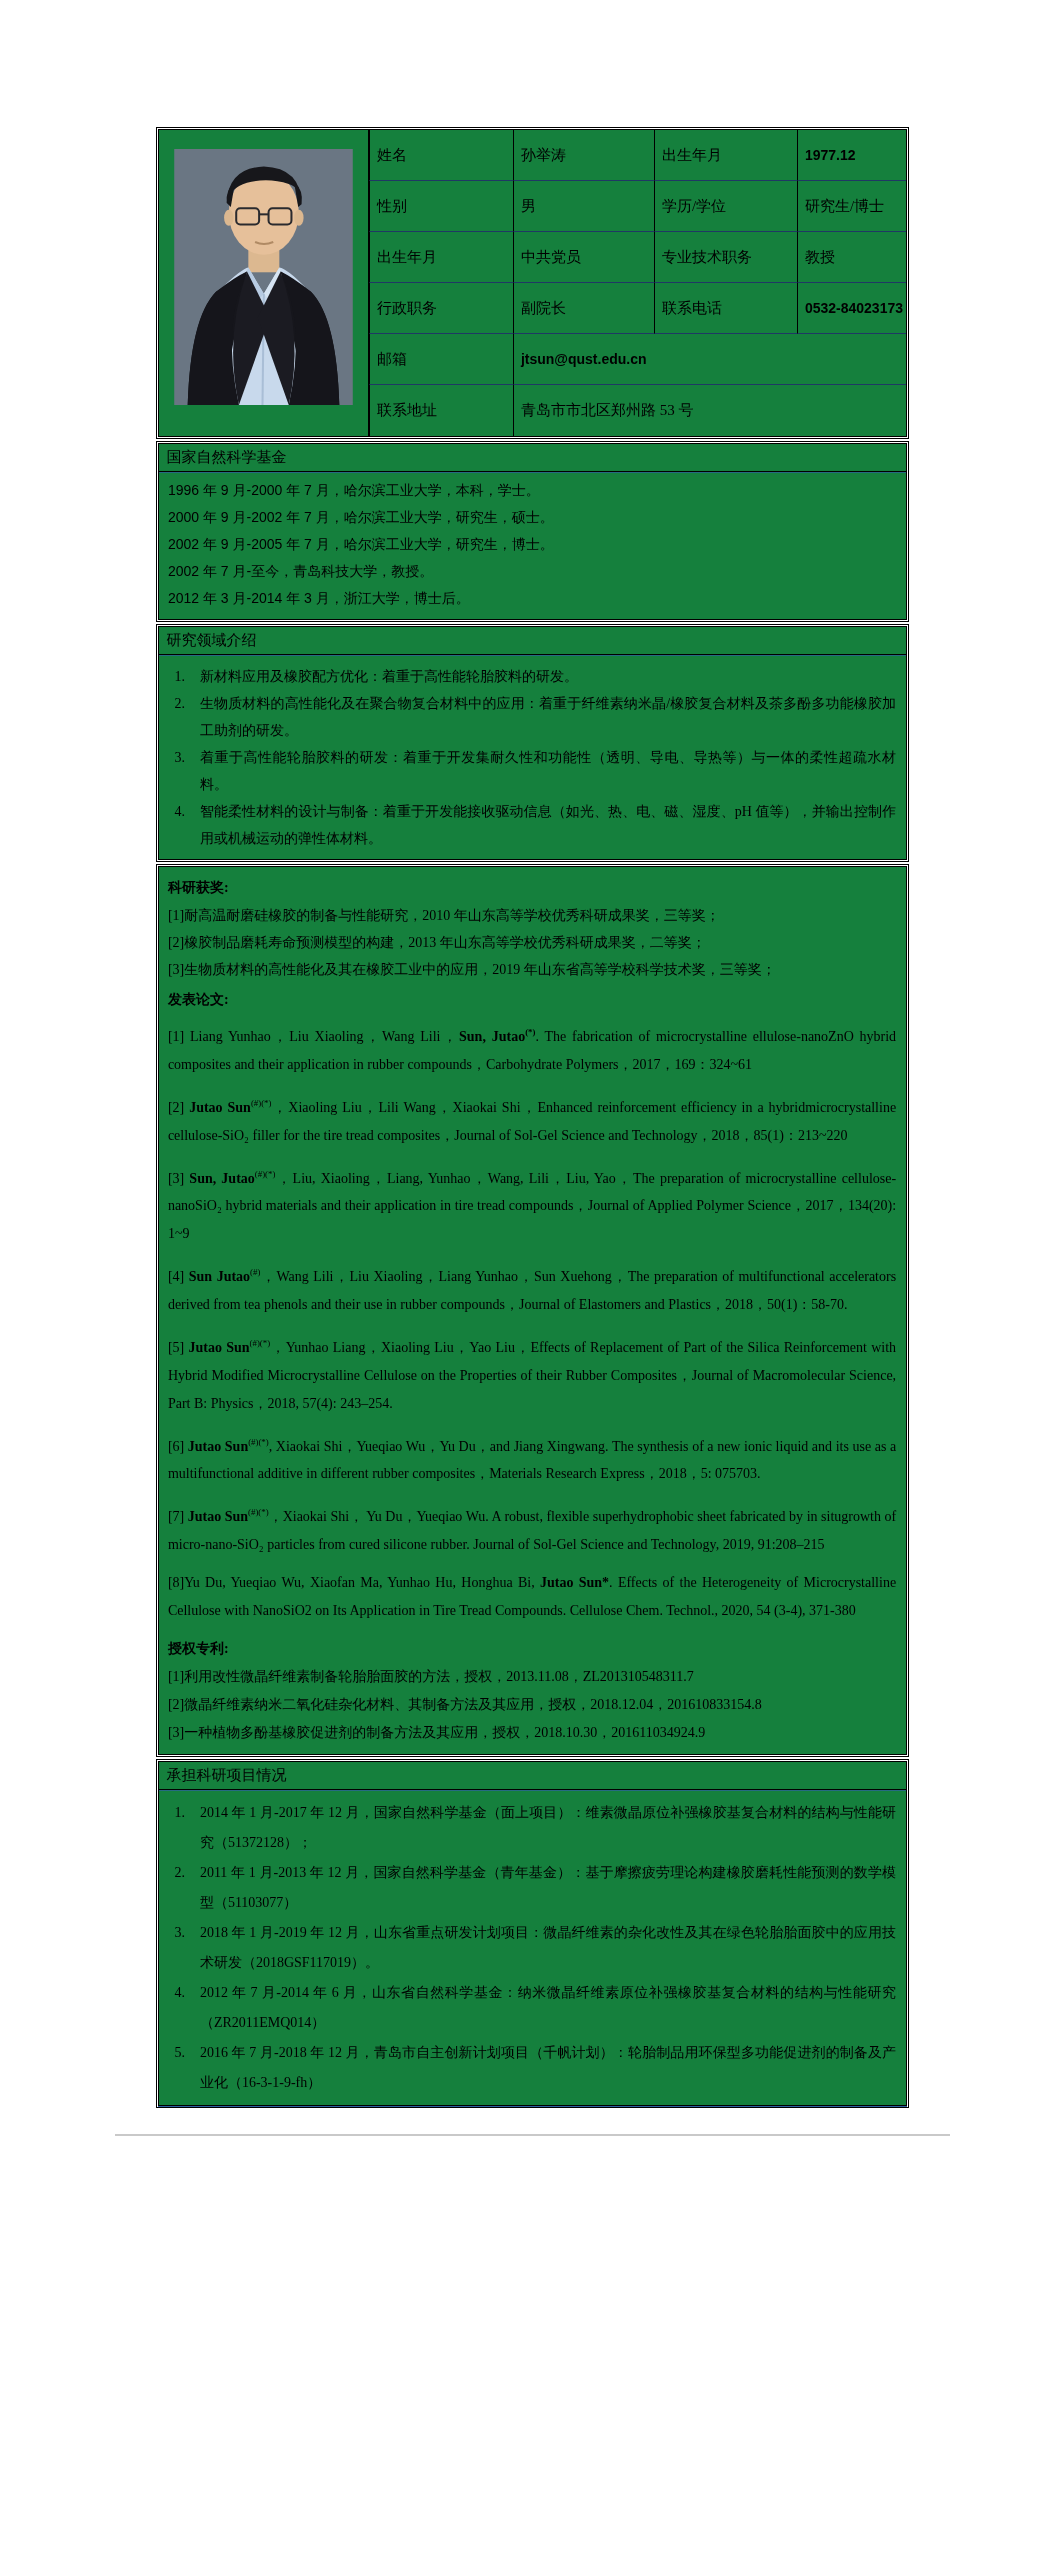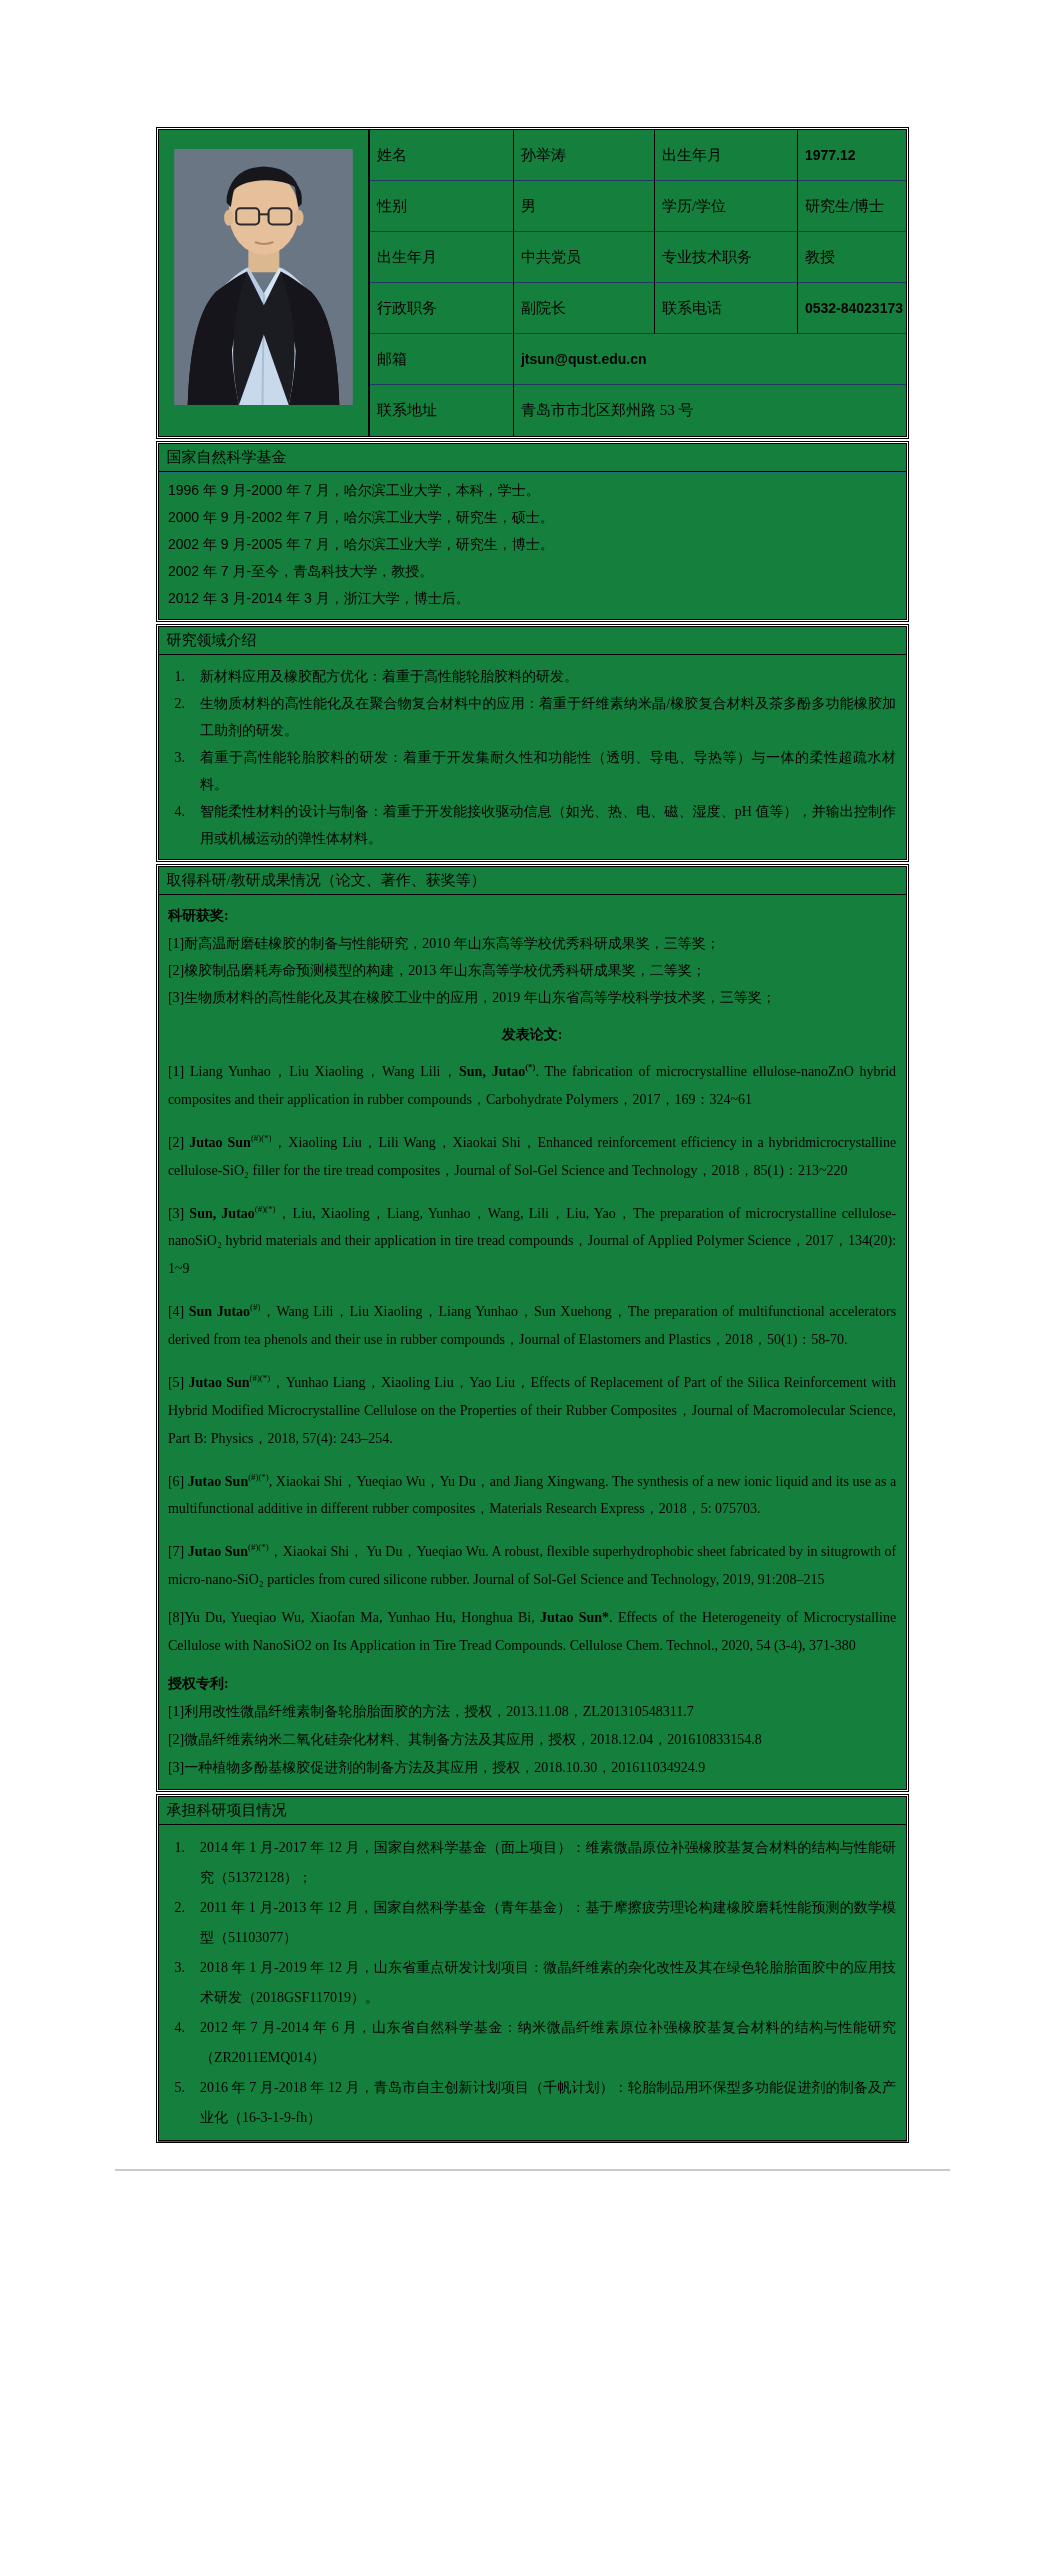--- a/index.html
+++ b/index.html
@@ -118,28 +118,27 @@
         <ol class="numlist">
           <li>新材料应用及橡胶配方优化：着重于高性能轮胎胶料的研发。</li>
           <li>生物质材料的高性能化及在聚合物复合材料中的应用：着重于纤维素纳米晶/橡胶复合材料及茶多酚多功能橡胶加工助剂的研发。</li>
           <li>着重于高性能轮胎胶料的研发：着重于开发集耐久性和功能性（透明、导电、导热等）与一体的柔性超疏水材料。</li>
           <li>智能柔性材料的设计与制备：着重于开发能接收驱动信息（如光、热、电、磁、湿度、pH 值等），并输出控制作用或机械运动的弹性体材料。</li>
         </ol>
       </div>
     </div>
 
     <div class="block">
-      <div class="sec-title">取得科研/教研成果情况（论文、著作、获奖等）</div>
       <div class="sec-body">
         <p class="subhead">科研获奖:</p>
         <p class="award">[1]耐高温耐磨硅橡胶的制备与性能研究，2010 年山东高等学校优秀科研成果奖，三等奖；</p>
         <p class="award">[2]橡胶制品磨耗寿命预测模型的构建，2013 年山东高等学校优秀科研成果奖，二等奖；</p>
         <p class="award">[3]生物质材料的高性能化及其在橡胶工业中的应用，2019 年山东省高等学校科学技术奖，三等奖；</p>
 
-        <p class="subhead" style="margin-top:10px;text-align:center;">发表论文:</p>
+        <p class="subhead" style="margin-top:3px;">发表论文:</p>
         <p class="paper" style="margin-top:5.4px;"><span>[1] Liang Yunhao，Liu Xiaoling，Wang Lili，</span><span style="font-weight: bold;">Sun, Jutao</span><sup style="font-weight: bold;">(*)</sup><span>. The fabrication of microcrystalline ellulose-nanoZnO hybrid composites and their application in rubber compounds，Carbohydrate Polymers，2017，169：324~61</span></p>
         <p class="paper"><span>[2] </span><span style="font-weight: bold;">Jutao Sun</span><sup>(#)(*)</sup><span>，Xiaoling Liu，Lili Wang，Xiaokai Shi，Enhanced reinforcement efficiency in a hybridmicrocrystalline cellulose-SiO₂ filler for the tire tread composites，Journal of Sol-Gel Science and Technology，2018，85(1)：213~220</span></p>
         <p class="paper"><span>[3] </span><span style="font-weight: bold;">Sun, Jutao</span><sup>(#)(*)</sup><span>，Liu, Xiaoling，Liang, Yunhao，Wang, Lili，Liu, Yao，The preparation of microcrystalline cellulose-nanoSiO₂ hybrid materials and their application in tire tread compounds，Journal of Applied Polymer Science，2017，134(20): 1~9</span></p>
         <p class="paper"><span>[4] </span><span style="font-weight: bold;">Sun Jutao</span><sup>(#)</sup><span>，Wang Lili，Liu Xiaoling，Liang Yunhao，Sun Xuehong，The preparation of multifunctional accelerators derived from tea phenols and their use in rubber compounds，Journal of Elastomers and Plastics，2018，50(1)：58-70.</span></p>
         <p class="paper"><span>[5] </span><span style="font-weight: bold;">Jutao Sun</span><sup>(#)(*)</sup><span>，Yunhao Liang，Xiaoling Liu，Yao Liu，Effects of Replacement of Part of the Silica Reinforcement with Hybrid Modified Microcrystalline Cellulose on the Properties of their Rubber Composites，Journal of Macromolecular Science, Part B: Physics，2018, 57(4): 243–254.</span></p>
         <p class="paper"><span>[6] </span><span style="font-weight: bold;">Jutao Sun</span><sup>(#)(*)</sup><span>, Xiaokai Shi，Yueqiao Wu，Yu Du，and Jiang Xingwang. The synthesis of a new ionic liquid and its use as a multifunctional additive in different rubber composites，Materials Research Express，2018，5: 075703.</span></p>
         <p class="paper"><span>[7] </span><span style="font-weight: bold;">Jutao Sun</span><sup>(#)(*)</sup><span>，Xiaokai Shi， Yu Du，Yueqiao Wu. A robust, flexible superhydrophobic sheet fabricated by in situgrowth of micro-nano-SiO₂ particles from cured silicone rubber. Journal of Sol-Gel Science and Technology, 2019, 91:208–215</span></p>
         <p class="paper"><span>[8]Yu Du, Yueqiao Wu, Xiaofan Ma, Yunhao Hu, Honghua Bi, </span><span style="font-weight: bold;">Jutao Sun*</span><span>. Effects of the Heterogeneity of Microcrystalline Cellulose with NanoSiO2 on Its Application in Tire Tread Compounds. Cellulose Chem. Technol., 2020, 54 (3-4), 371-380</span></p>
 
         <p class="subhead">授权专利:</p>

